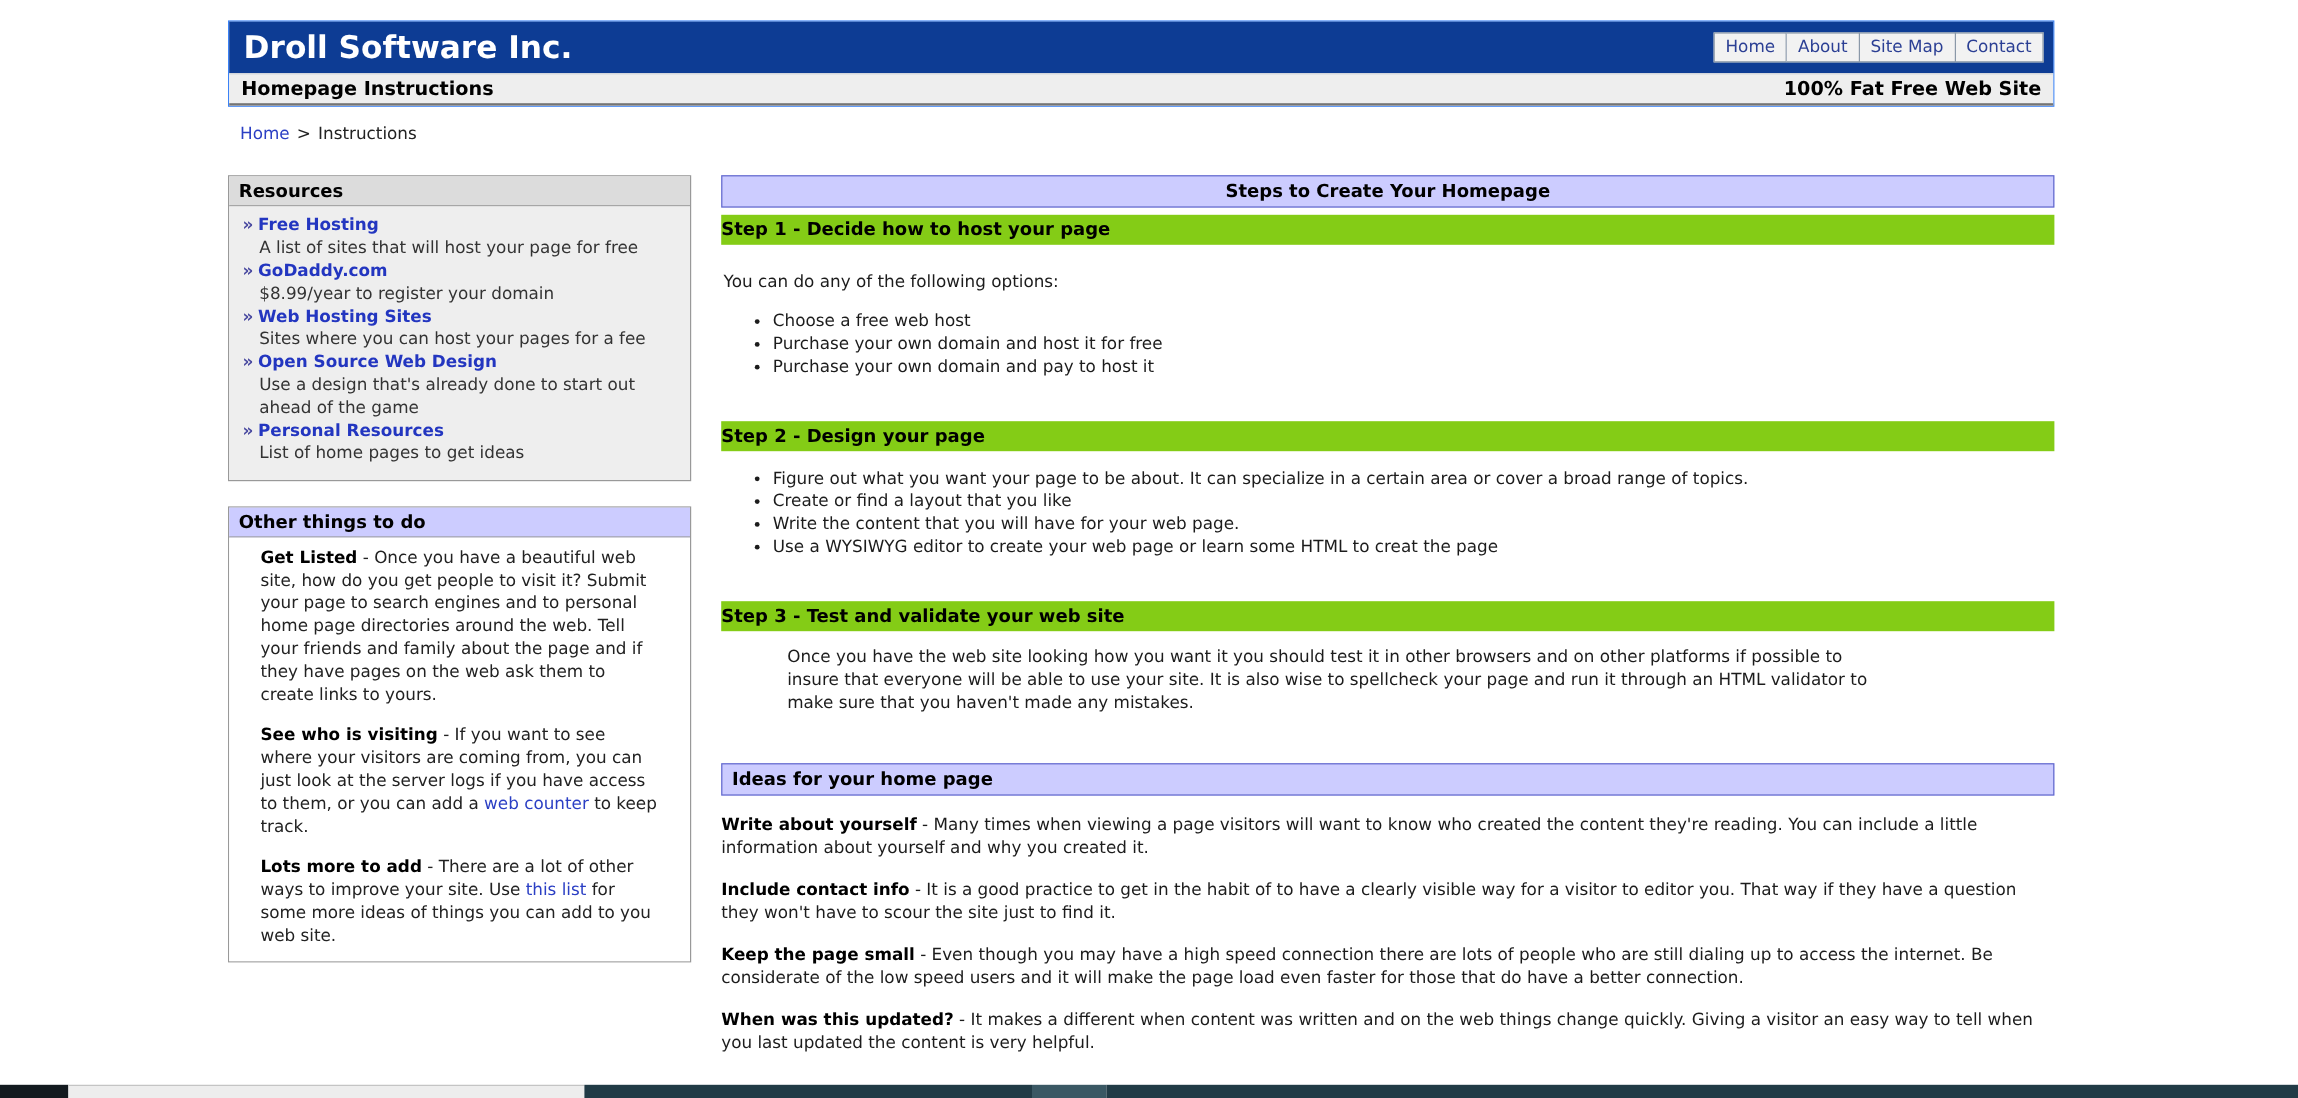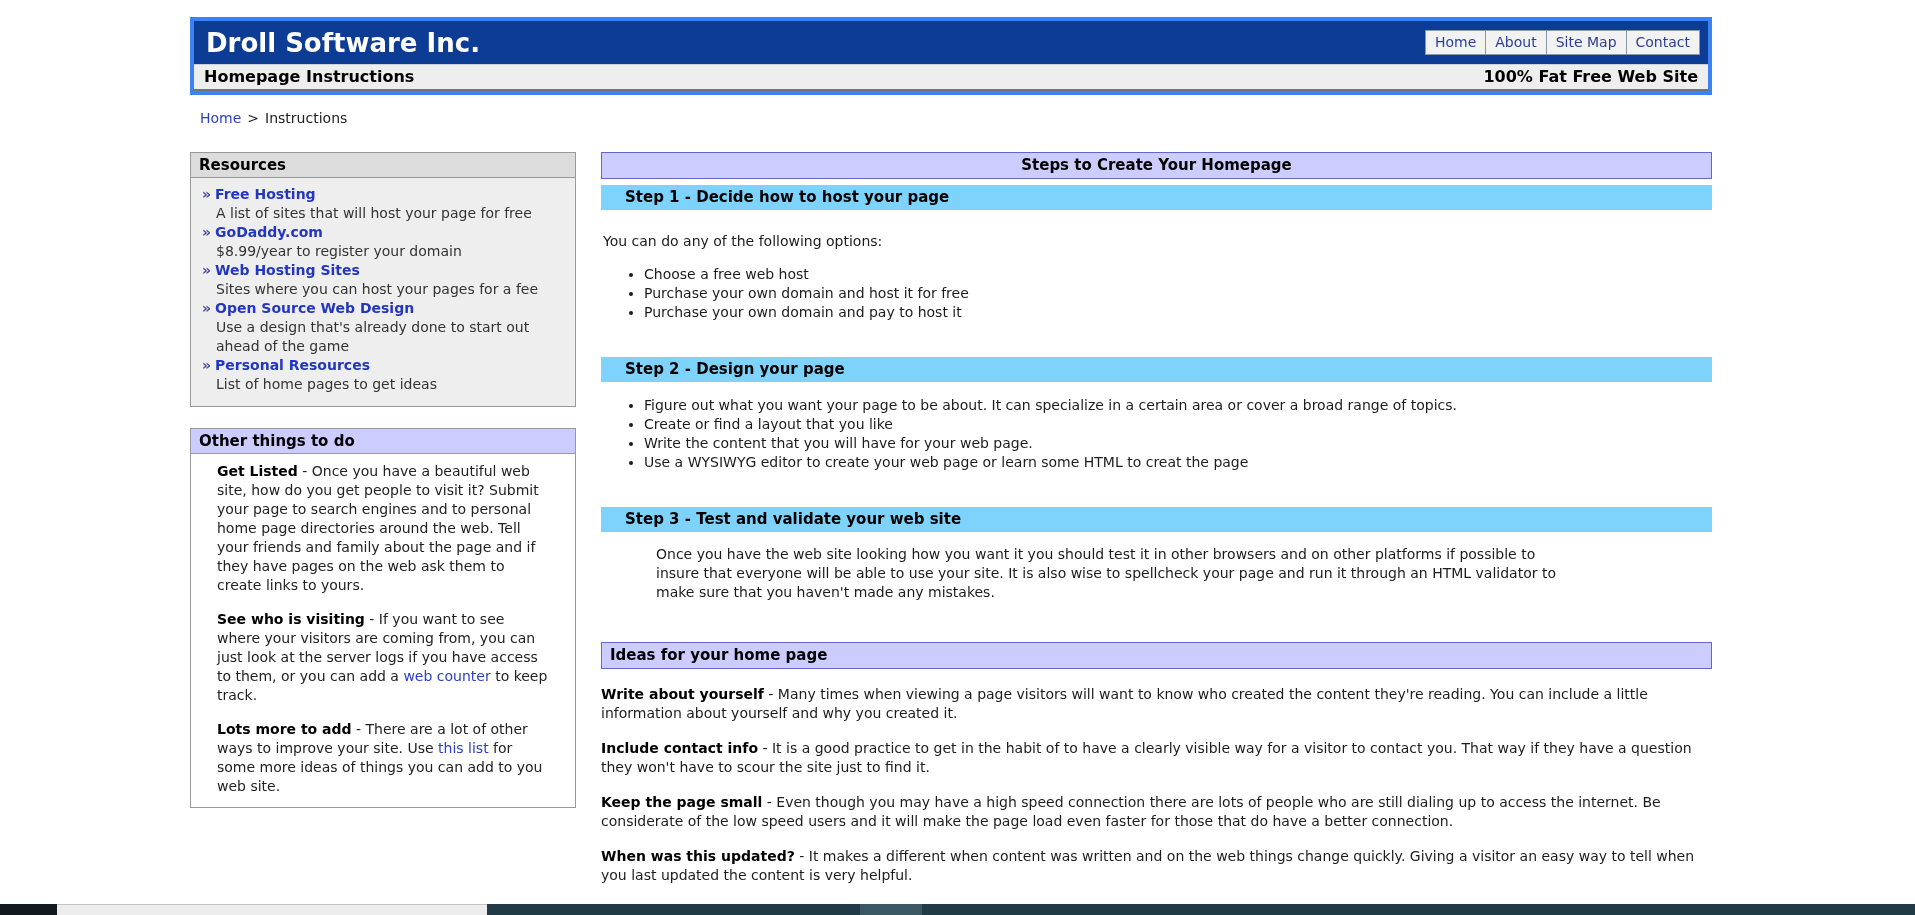--- a/index.html
+++ b/index.html
@@ -8,21 +8,21 @@
     width: 1915px; height: 915px;
     background: #ffffff;
     font-family: "DejaVu Sans", "Liberation Sans", sans-serif;
     color: #1c1c1c;
     position: relative;
     overflow: hidden;
   }
   .page { position: absolute; left: 190px; top: 17px; width: 1522px; }
 
   
-  .masthead { border: 4px solid #3b82f6; text-align: right; }
+  .masthead { border: 1px solid #3b82f6; text-align: right; }
   .masthead-blue {
     background: #0d3c94; height: 43px;
     display: flex; align-items: center; justify-content: space-between;
     padding: 0 8px 0 12px;
   }
   .site-title { color: #ffffff; font-size: 26px; font-weight: bold; margin: 0; }
   .main-nav { display: flex; }
   .navbtn {
     background: #f2f2f2; color: #2b3f94; font-size: 14px;
     padding: 3px 9px 4px; border: 1px solid #8a98a8; border-left: none;
@@ -60,21 +60,21 @@
   .other .box-body p { margin: 0 17px 15px; }
   .other .box-body p:last-child { margin-bottom: 0; }
   .other b { color: #000; }
   .inline-link { color: #2b3fc4; text-decoration: none; cursor: pointer; }
 
   
   .section-title {
     background: #ccccff; border: 1px solid #6168cc;
     font-weight: bold; font-size: 15px; color: #000; padding: 3px 8px;
   }
-  .step-heading { background: #7dd3fc; font-weight: bold; font-size: 15px; color: #000; padding: 3px 24px; }
+  .step-heading { background: #84cc16; font-weight: bold; font-size: 15px; color: #000; padding: 3px 0; }
   .steps-title { margin-bottom: 6px; text-align: center; }
   .main-col { font-size: 14px; line-height: 19px; }
   .intro-text { margin: 22px 0 0 2px; }
   .step-bullets { margin: 14px 0 0; padding-left: 43px; }
   .step-bullets li { margin: 0; padding: 0; }
   .step-block { margin-bottom: 35px; }
   .step-quote { margin: 13px 150px 0 55px; }
   .ideas-title { margin-top: 40px; }
   .idea { margin: 16px 0 0; }
   .idea b { color: #000; }
@@ -178,21 +178,21 @@
       </div>
 
       <div class="step-block">
         <div class="step-heading">Step 3 - Test and validate your web site</div>
         <p class="step-quote">Once you have the web site looking how you want it you should test it in other browsers and on other platforms if possible to insure that everyone will be able to use your site. It is also wise to spellcheck your page and run it through an HTML validator to make sure that you haven't made any mistakes.</p>
       </div>
 
       <div class="section-title ideas-title">Ideas for your home page</div>
 
       <p class="idea"><b>Write about yourself</b><span> - Many times when viewing a page visitors will want to know who created the content they're reading. You can include a little information about yourself and why you created it.</span></p>
-      <p class="idea"><b>Include contact info</b><span> - It is a good practice to get in the habit of to have a clearly visible way for a visitor to contact you. That way if they have a question they won't have to scour the site just to find it.</span></p>
+      <p class="idea"><b>Include contact info</b><span> - It is a good practice to get in the habit of to have a clearly visible way for a visitor to editor you. That way if they have a question they won't have to scour the site just to find it.</span></p>
       <p class="idea"><b>Keep the page small</b><span> - Even though you may have a high speed connection there are lots of people who are still dialing up to access the internet. Be considerate of the low speed users and it will make the page load even faster for those that do have a better connection.</span></p>
       <p class="idea"><b>When was this updated?</b><span> - It makes a different when content was written and on the web things change quickly. Giving a visitor an easy way to tell when you last updated the content is very helpful.</span></p>
 
     </main>
   </div>
 
 </div>
 
 <div class="taskbar">
   <div class="seg seg-black"></div>

